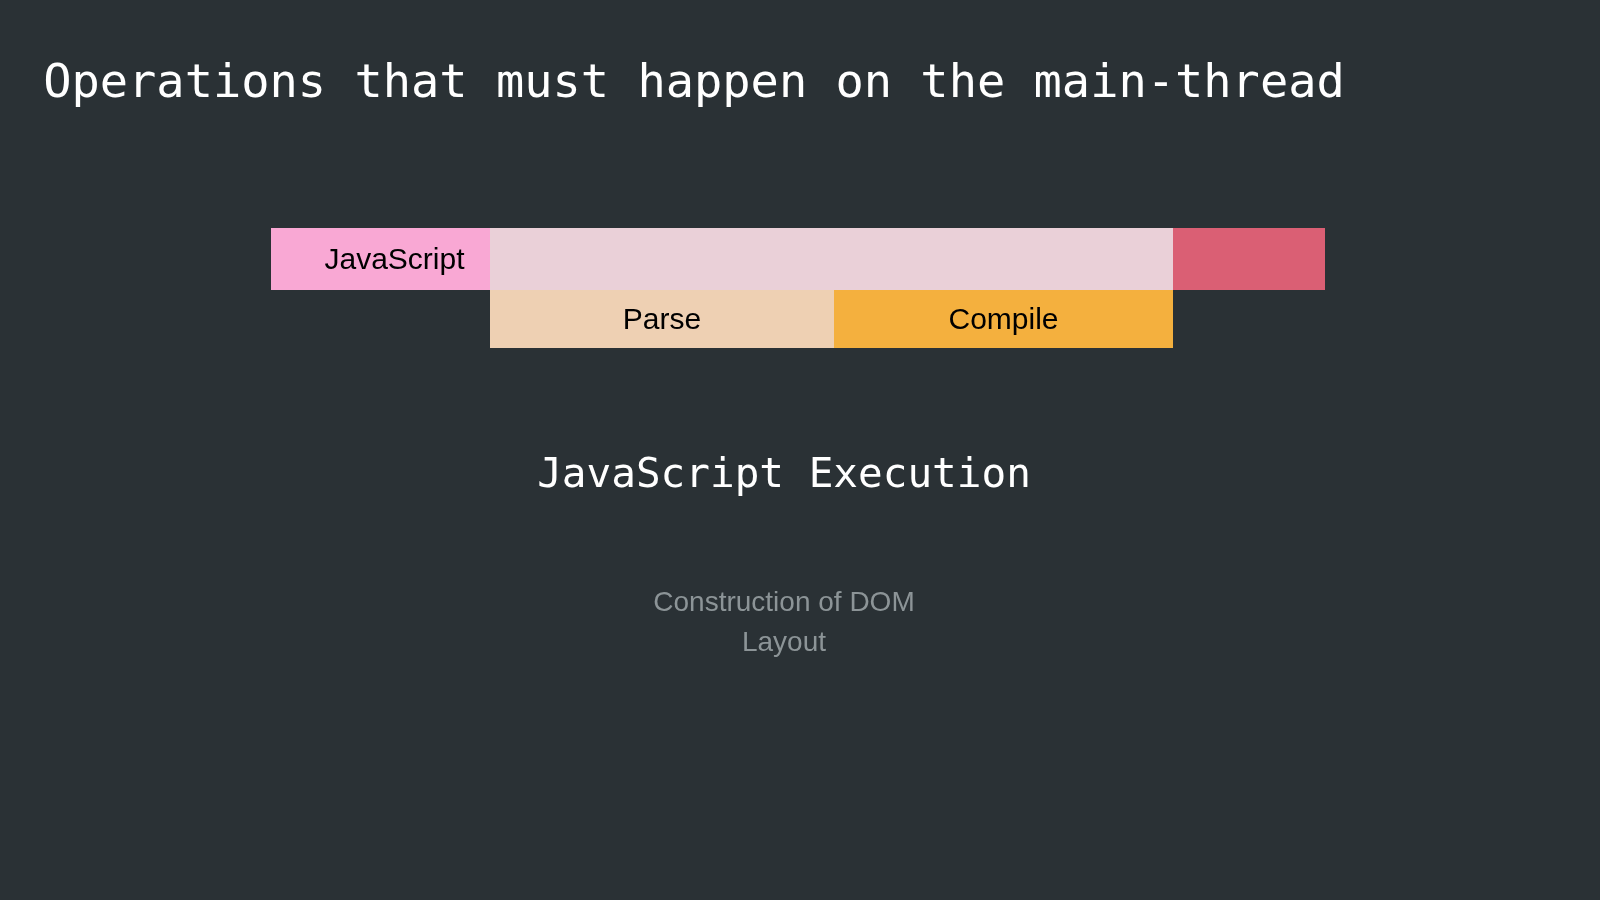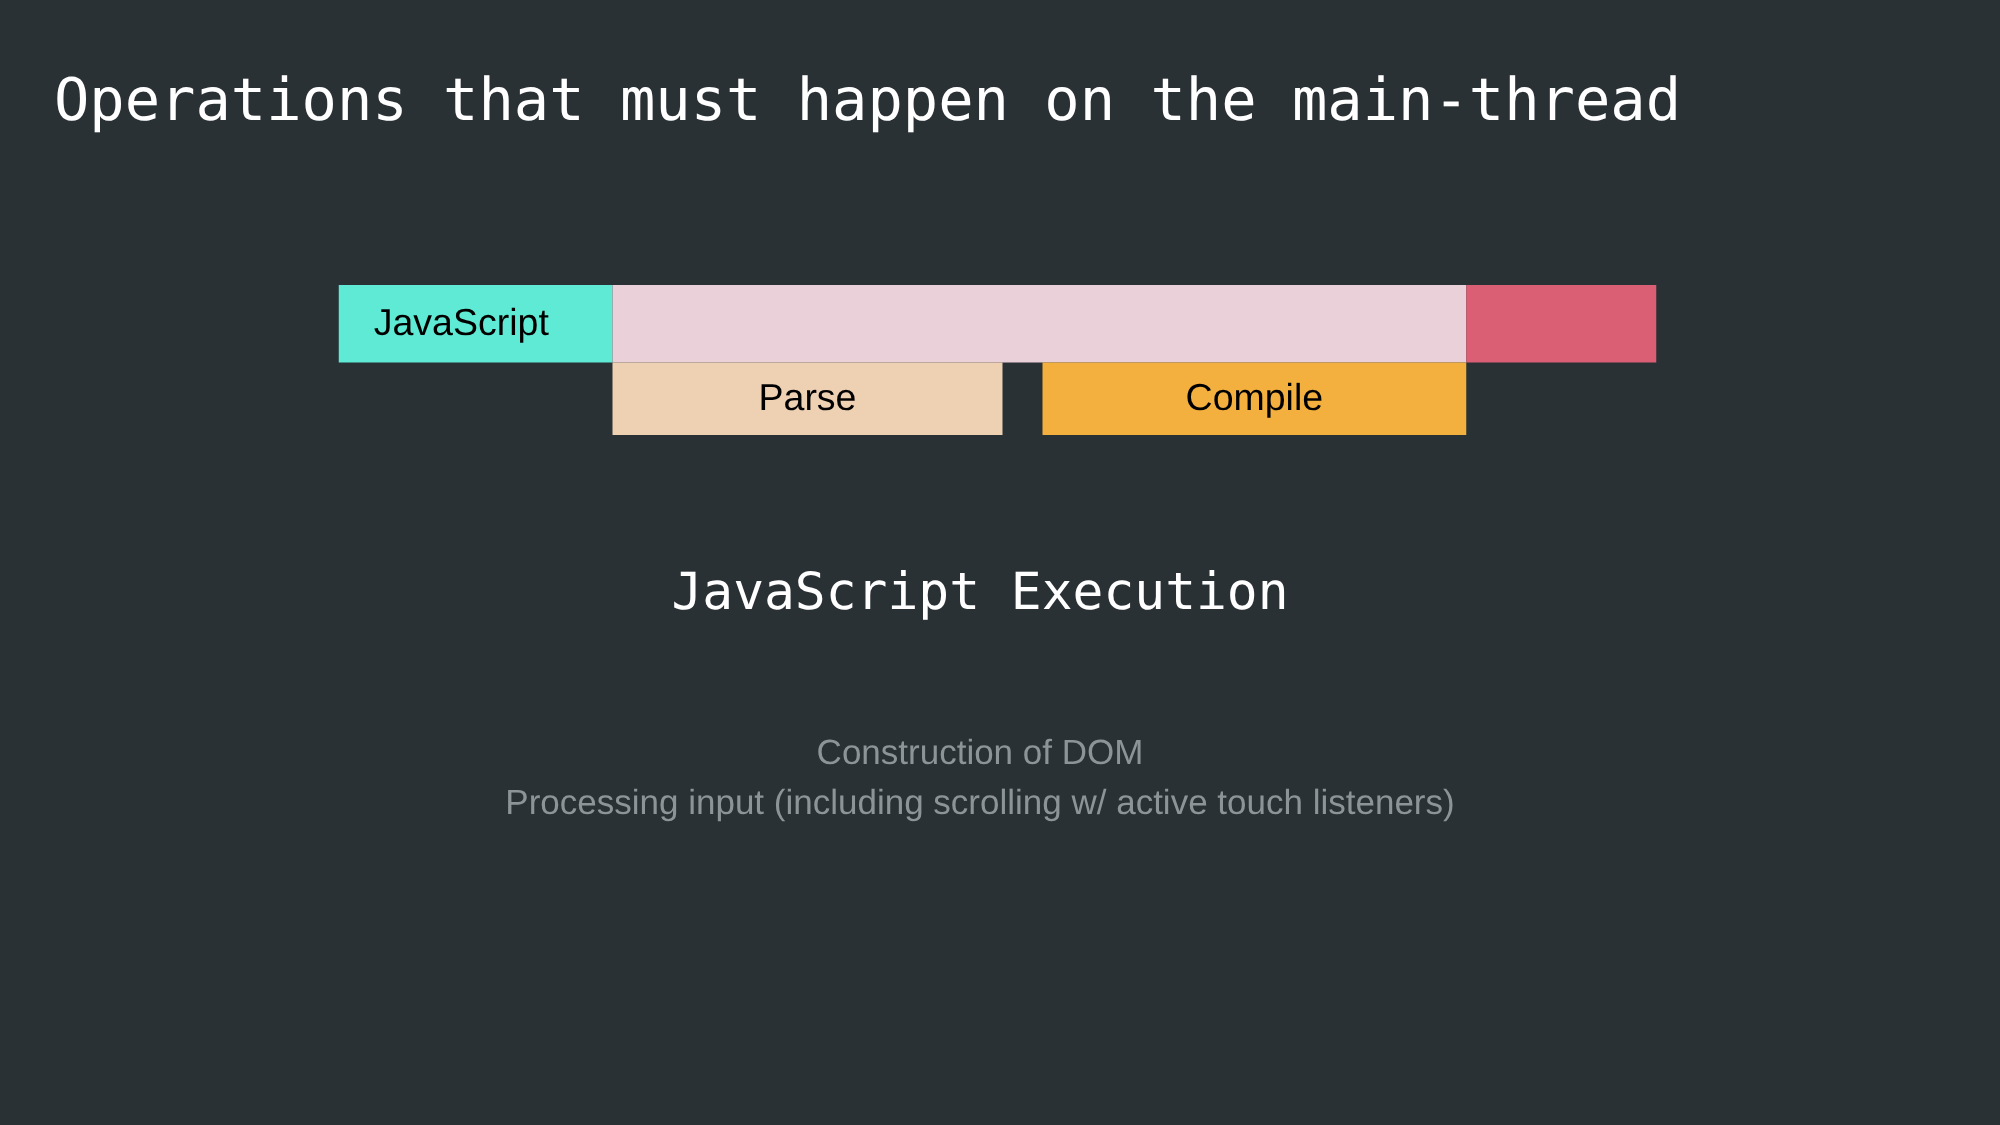--- a/index.html
+++ b/index.html
@@ -91,21 +91,21 @@
     width: 683px;
   }
   #seg-js-tail {
     left: 902px;
     width: 152px;
   }
 
   
   #seg-parse {
     left: 0;
-    width: 312px;
+    width: 344px;
   }
   #seg-compile {
     left: 344px;
     width: 339px;
   }
 
   
   #execution-caption {
     position: absolute;
     left: 0;
@@ -140,21 +140,21 @@
 </head>
 <body style="background: rgb(42, 49, 53);">
 
 <div id="slide">
 
   <div id="slide-title" style="color: rgb(255, 255, 255);">Operations that must happen on the main-thread</div>
 
   <div id="bar-diagram">
 
     <div class="bar-row" id="bar-row-top">
-      <div class="seg" id="seg-javascript" style="background: #5eead4; color: rgb(0, 0, 0);">
+      <div class="seg" id="seg-javascript" style="background: #f9a8d4; color: rgb(0, 0, 0); justify-content: center;">
         <span>JavaScript</span>
       </div>
       <div class="seg" id="seg-js-idle" style="background: rgb(234, 208, 216); color: rgb(0, 0, 0);">
         <span></span>
       </div>
       <div class="seg" id="seg-js-tail" style="background: rgb(218, 95, 116); color: rgb(0, 0, 0);">
         <span></span>
       </div>
     </div>
 
@@ -166,16 +166,16 @@
         <span>Compile</span>
       </div>
     </div>
 
   </div>
 
   <div id="execution-caption" style="color: rgb(255, 255, 255);">JavaScript Execution</div>
 
   <div id="main-thread-notes" style="color: rgb(140, 148, 151);">
     <span class="note-line">Construction of DOM</span>
-    <span class="note-line">Processing input (including scrolling w/ active touch listeners)</span>
+    <span class="note-line">Layout</span>
   </div>
 
 </div>
 
 </body></html>

